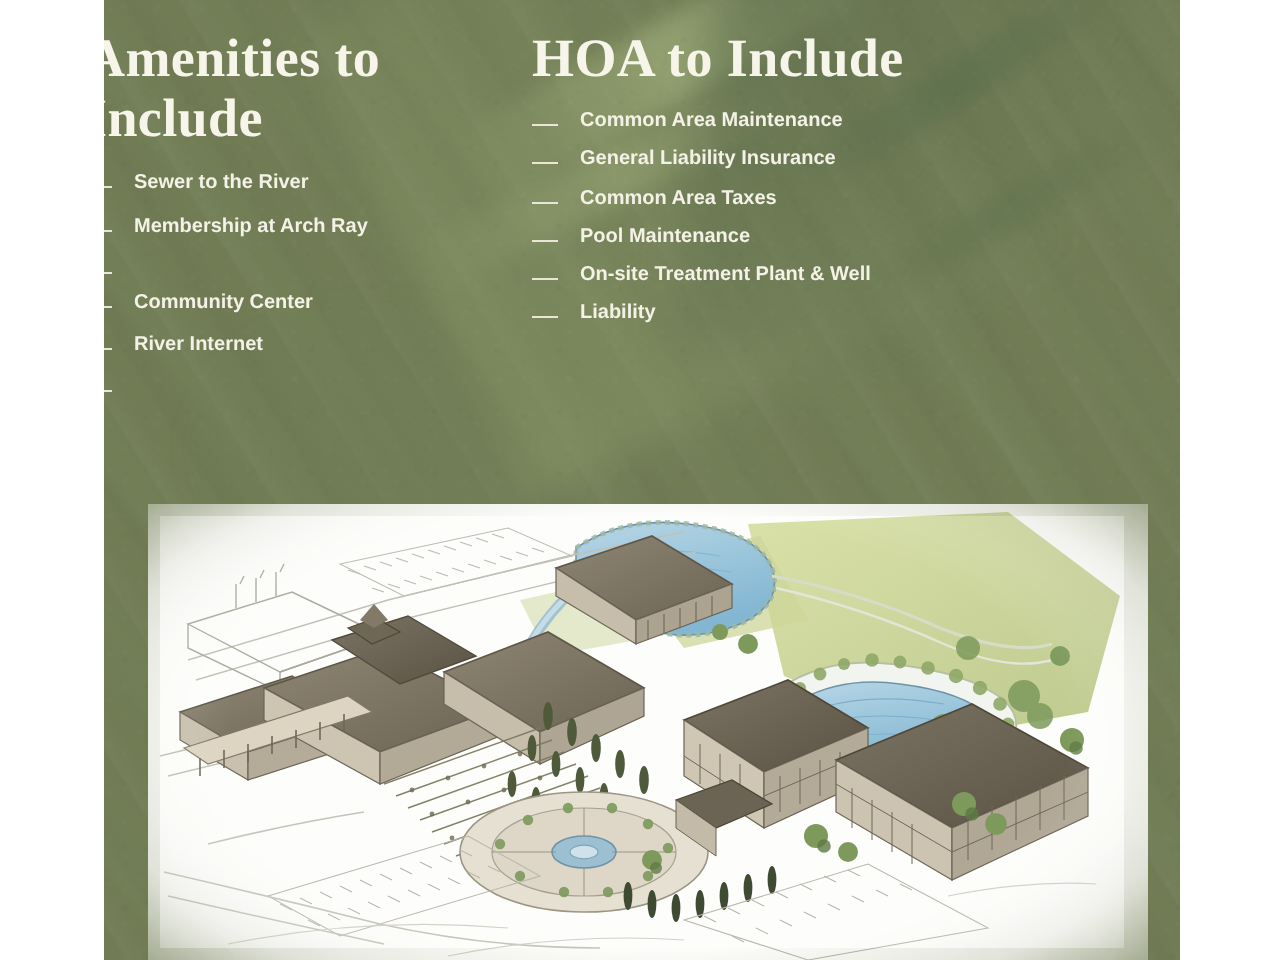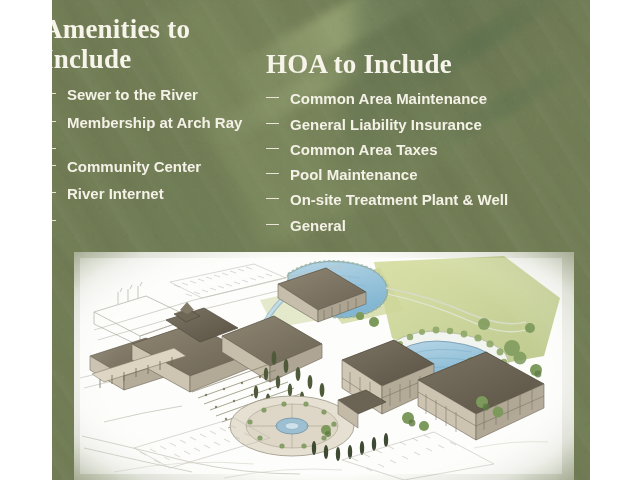--- a/index.html
+++ b/index.html
@@ -137,41 +137,41 @@
     left: 0; top: 0;
     width: 538px;
     height: 250px;
     display: flex;
     z-index: 5;
   }
   .col {
     position: relative;
   }
   .col-left  { width: 258px; padding: 14px 6px 0 43px; }
-  .col-right { width: 280px; padding: 14px 10px 0 8px; margin-top: 35px; }
+  .col-right { width: 280px; padding: 14px 10px 0 8px; }
 
   .heading {
     font-family: "Liberation Serif", "DejaVu Serif", serif;
     font-weight: bold;
     color: #f7f4ea;
     font-size: 27px;
     line-height: 1.12;
     letter-spacing: 0.2px;
     margin-bottom: 12px;
   }
   .col-right .heading { margin-bottom: 11px; }
 
   ul.bullets {
     list-style: none;
   }
   ul.bullets li {
     display: flex;
     align-items: flex-start;
     color: #f4f1e6;
-    font-size: 15px;
+    font-size: 10px;
     font-weight: bold;
     line-height: 1.22;
     margin-bottom: 9px;
   }
   .col-right ul.bullets li { margin-bottom: 7px; }
 
   .dash {
     flex: 0 0 auto;
     width: 13px;
     margin-right: 11px;
@@ -289,21 +289,21 @@
         <li>
           <span class="dash"></span>
           <span class="li-text">Pool Maintenance</span>
         </li>
         <li>
           <span class="dash"></span>
           <span class="li-text">On-site Treatment Plant &amp; Well</span>
         </li>
         <li>
           <span class="dash"></span>
-          <span class="li-text">General</span>
+          <span class="li-text">Liability</span>
         </li>
       </ul>
     </div>
 
   </div>
 
   <div class="render-wrap">
     <div class="render-white"></div>
 
     <svg class="render-svg" viewBox="0 0 500 228">

